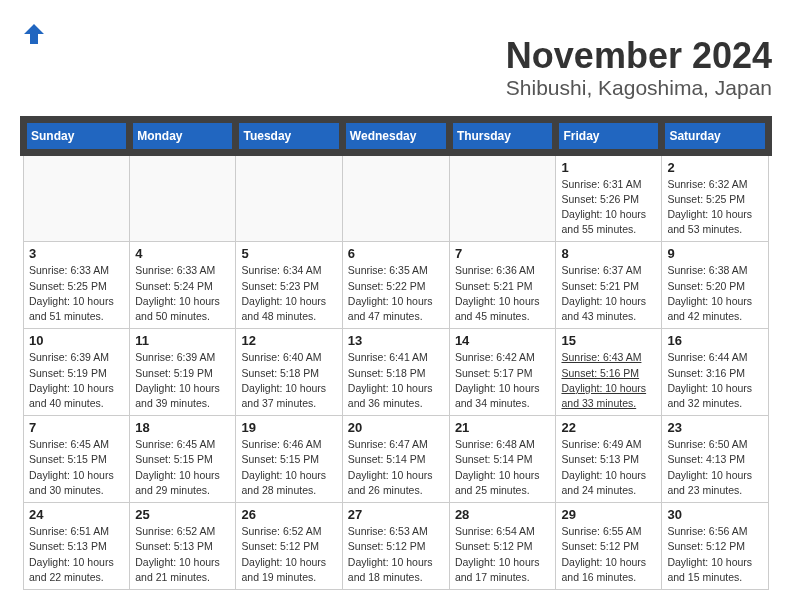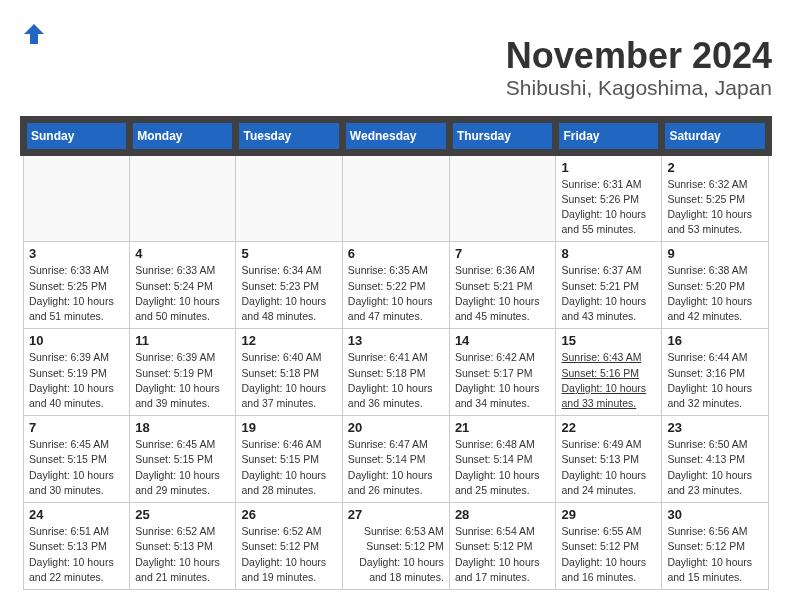--- a/index.html
+++ b/index.html
@@ -300,21 +300,21 @@
         </td>
         <td>
           <span class="day-number">26</span>
           <div class="day-info" style="white-space: pre-line;">Sunrise: 6:52 AM
 Sunset: 5:12 PM
 Daylight: 10 hours
 and 19 minutes.</div>
         </td>
         <td>
           <span class="day-number">27</span>
-          <div class="day-info" style="white-space: pre-line; text-align: right;">Sunrise: 6:53 AM
+          <div class="day-info" style="white-space: pre-line;">Sunrise: 6:53 AM
 Sunset: 5:12 PM
 Daylight: 10 hours
 and 18 minutes.</div>
         </td>
         <td>
           <span class="day-number">28</span>
           <div class="day-info" style="white-space: pre-line;">Sunrise: 6:54 AM
 Sunset: 5:12 PM
 Daylight: 10 hours
 and 17 minutes.</div>

